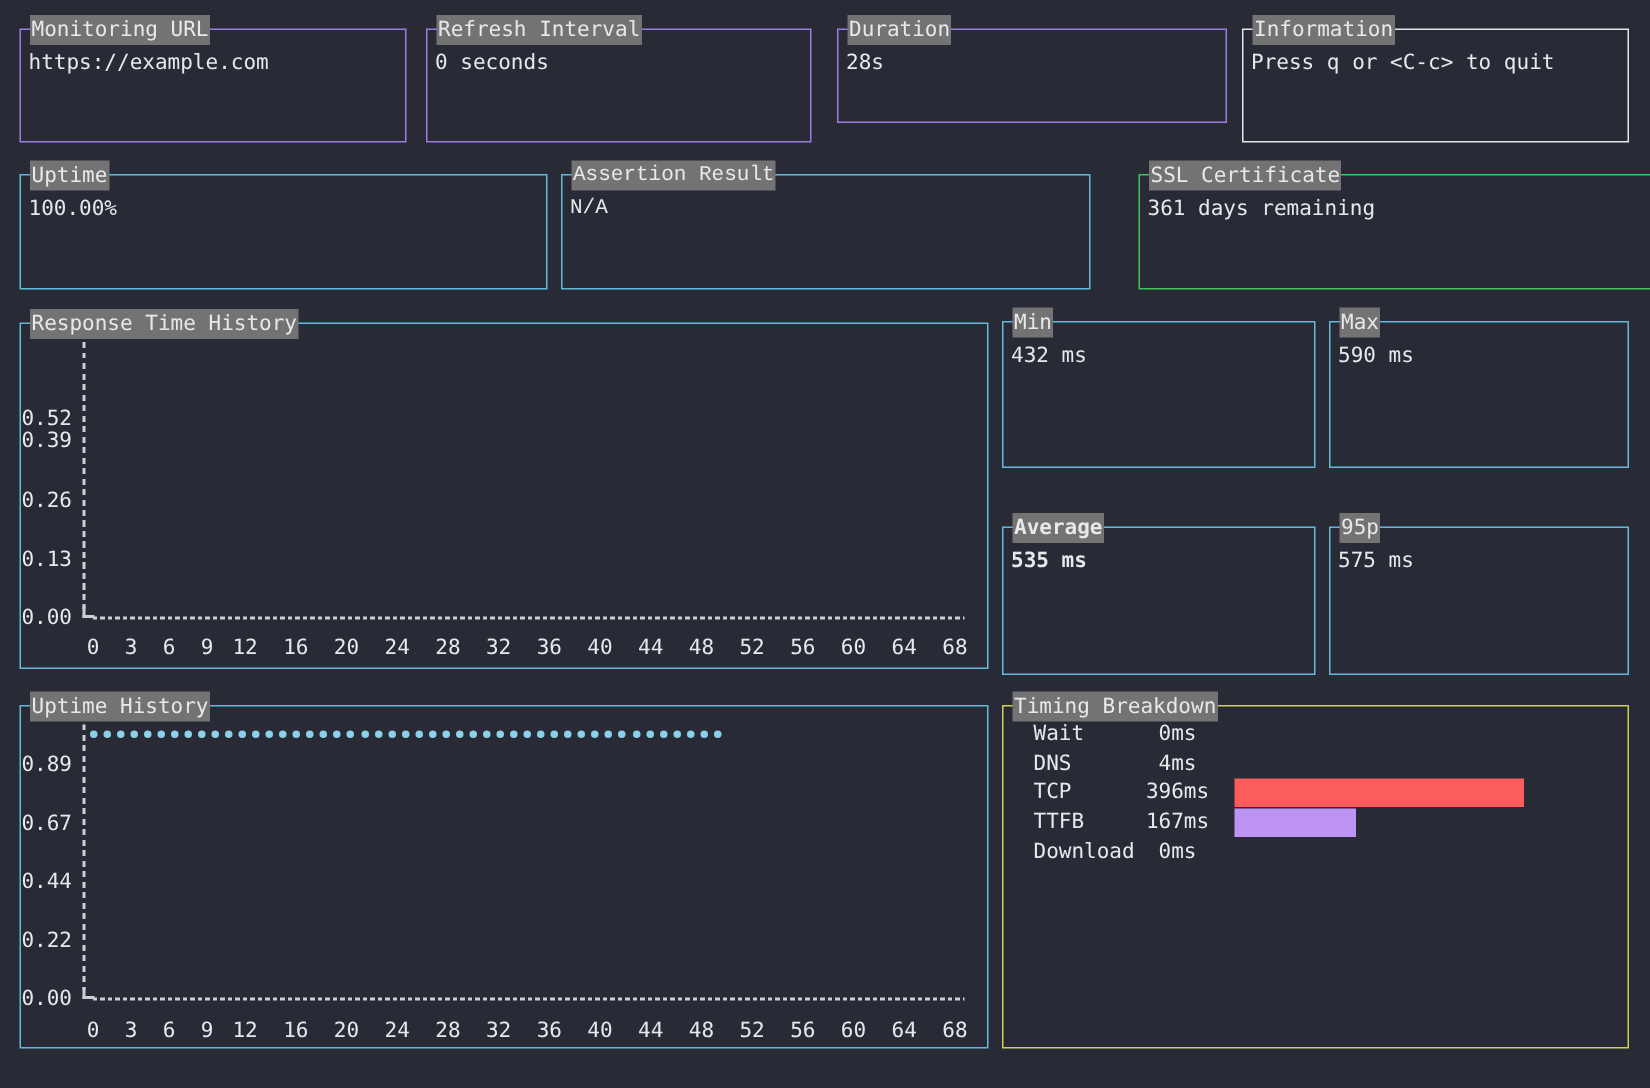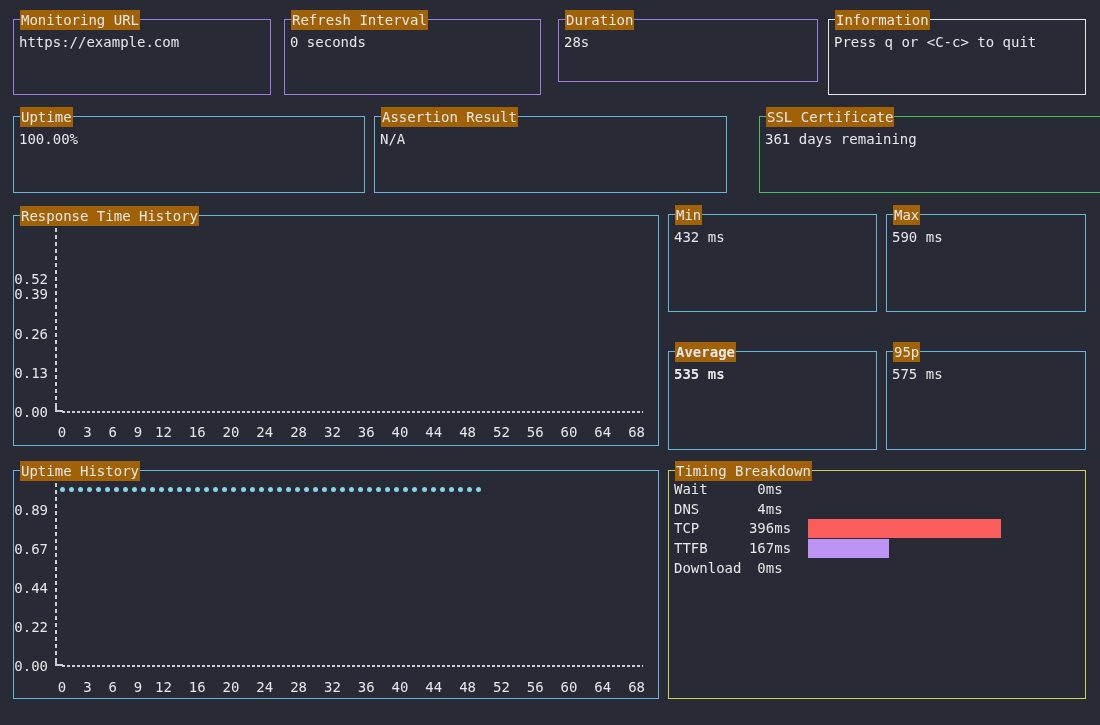--- a/index.html
+++ b/index.html
@@ -5,39 +5,39 @@
   * { margin:0; padding:0; box-sizing:border-box; }
   html,body { background:#282a36; }
   body {
     font-family:"DejaVu Sans Mono","Liberation Mono",monospace;
     font-size:14px; color:#e7e8ea;
   }
   #screen { position:relative; width:1100px; height:725px; background:#282a36; overflow:hidden; }
 
   .panel { position:absolute; border:1px solid #64b9db; }
   .panel-title {
-    position:absolute; top:-10px; left:6px; background:#a16207;
+    position:absolute; top:-10px; left:6px; background:#737373;
     line-height:20px; white-space:pre; padding:0 1px;
   }
   .panel-value { position:absolute; top:12px; left:5px; white-space:pre; line-height:20px; }
 
   .b-purple { border-color:#9d7ce0; }
   .b-white  { border-color:#e6e6e8; }
   .b-cyan   { border-color:#64b9db; }
   .b-green  { border-color:#43c15c; }
   .b-yellow { border-color:#ced054; }
 
   
   #p-url      { left:13px;  top:19px;  width:258px; height:76px; }
   #p-refresh  { left:284px; top:19px;  width:257px; height:76px; }
   #p-duration { left:558px; top:19px;  width:260px; height:63px; }
   #p-info     { left:828px; top:19px;  width:258px; height:76px; }
   
   #p-uptime   { left:13px;  top:116px; width:352px; height:77px; }
-  #p-assert   { left:374px; top:116px; width:353px; height:77px; }
+  #p-assert   { left:374px; top:116px; width:353px; height:77px;font-family:Liberation Mono, monospace; }
   #p-ssl      { left:759px; top:116px; width:351px; height:77px; }
   
   #c-rth      { left:13px;  top:215px; width:646px; height:231px; }
   #p-min      { left:668px; top:214px; width:209px; height:98px; }
   #p-max      { left:886px; top:214px; width:200px; height:98px; }
   #p-avg      { left:668px; top:351px; width:209px; height:99px; }
   #p-95p      { left:886px; top:351px; width:200px; height:99px; }
   
   #c-uh       { left:13px;  top:470px; width:646px; height:229px; }
   #p-tb       { left:668px; top:470px; width:418px; height:229px; }
@@ -54,21 +54,21 @@
     background:repeating-linear-gradient(90deg,#cdced3 0 3px,transparent 3px 5px);
   }
   .axis-corner {
     position:absolute; width:8px; height:8px;
     border-left:2px solid #cdced3; border-bottom:2px solid #cdced3;
   }
   .dot { position:absolute; width:5px; height:5px; border-radius:50%; }
 
   
   #tb-rows { position:absolute; left:0; top:9px; right:0; }
-  .tb-row   { position:relative; height:19.7px; }
+  .tb-row   { position:relative; height:19.7px;margin-left:15px; }
   .tb-label { position:absolute; left:5px;  line-height:19.7px; white-space:pre; }
   .tb-value { position:absolute; left:72px; width:58px; text-align:center; line-height:19.7px; white-space:pre; }
   .tb-bar   { position:absolute; left:139px; top:0; height:19px; }
 </style>
 </head>
 <body>
 
 <div id="screen">
 
   <div class="panel b-purple" id="p-url" style="border-color: rgb(157, 124, 224);">

